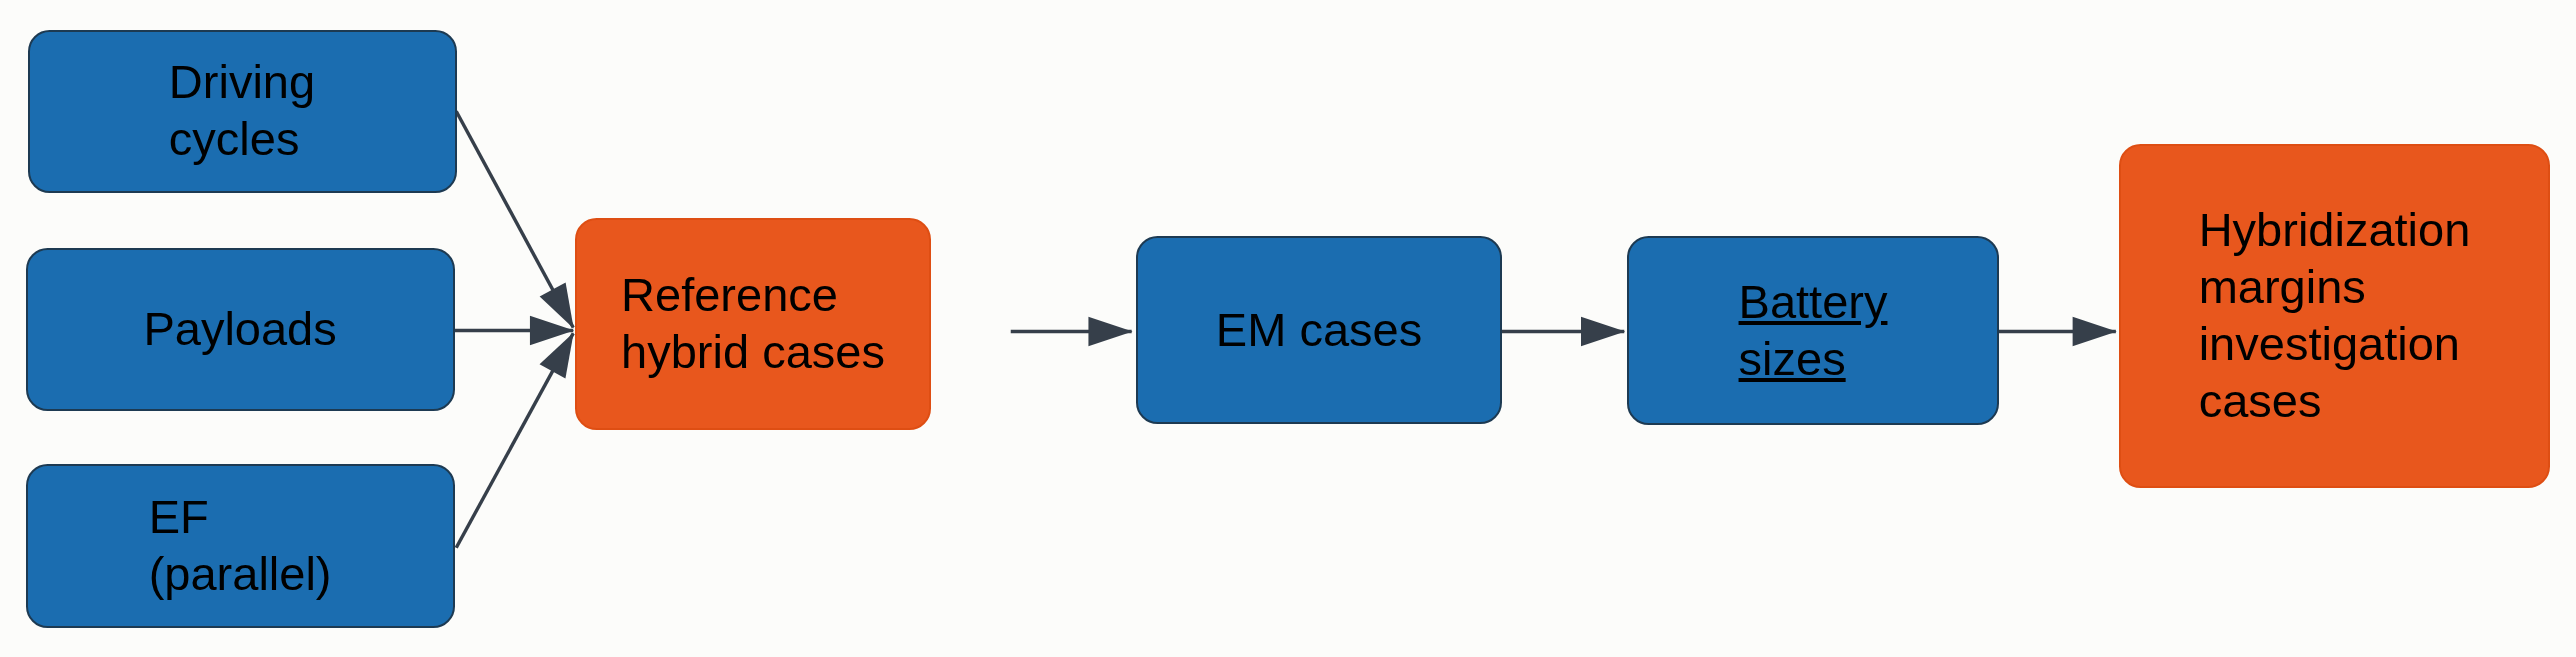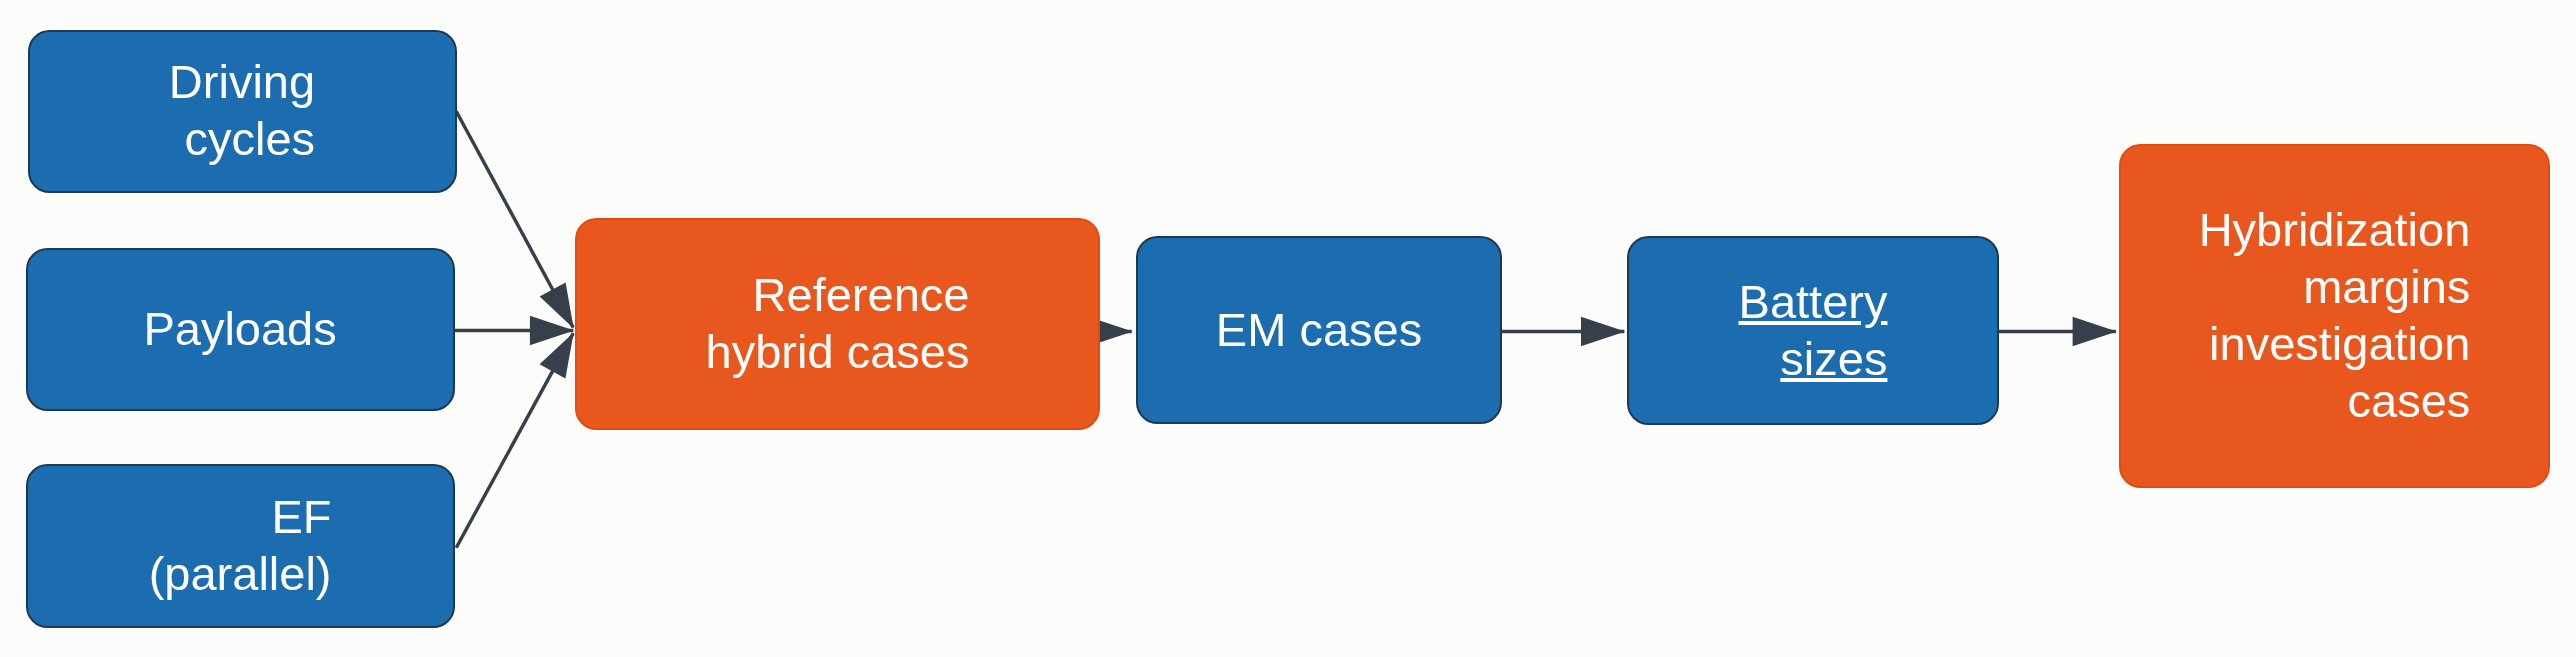--- a/index.html
+++ b/index.html
@@ -20,22 +20,22 @@
     left: 0; top: 0;
     width: 2576px;
     height: 658px;
   }
   .node {
     position: absolute;
     display: flex;
     align-items: center;
     justify-content: center;
     box-sizing: border-box;
-    text-align: right;
-    color: #ffffff;
+    text-align: left;
+    color: #000000;
     font-size: 47px;
     line-height: 1.21;
     border-radius: 21.6px;
   }
   .node .lbl {
     white-space: pre-line;
   }
   .node.blue {
     background: #1B6DB0;
     border: 2.9px solid #1D3A52;
@@ -76,21 +76,21 @@
 
   <div class="node blue" style="left:25.6px; top:248px; width:429px; height:163px;">
     <span class="lbl">Payloads</span>
   </div>
 
   <div class="node blue" style="left:25.6px; top:464px; width:429px; height:164px;">
     <span class="lbl">EF
 (parallel)</span>
   </div>
 
-  <div class="node orange" style="left:575px; top:218px; width:525px; height:212px;">
+  <div class="node orange" style="left:575px; top:218px; width:356px; height:212px;">
     <span class="lbl">Reference
 hybrid cases</span>
   </div>
 
   <div class="node blue" style="left:1136px; top:236px; width:366px; height:188px;">
     <span class="lbl">EM cases</span>
   </div>
 
   <div class="node blue" style="left:1627px; top:236px; width:372px; height:189px;text-decoration:underline;">
     <span class="lbl">Battery

